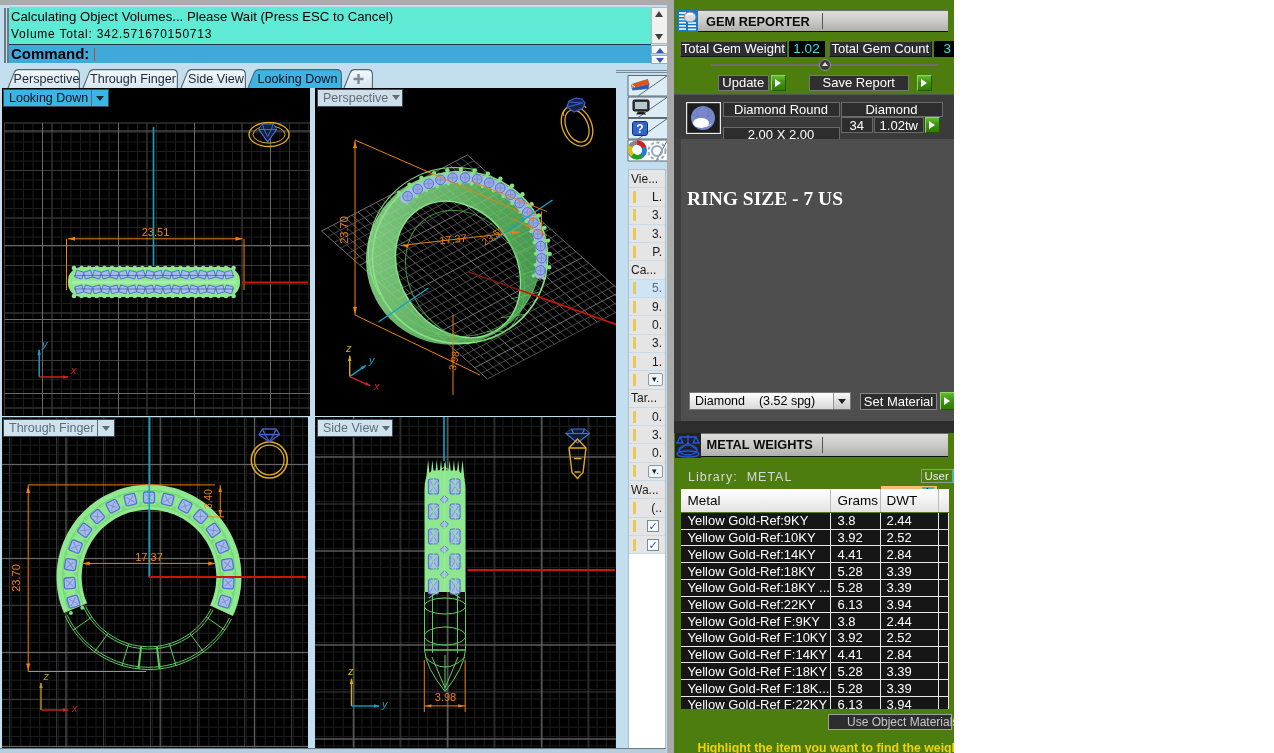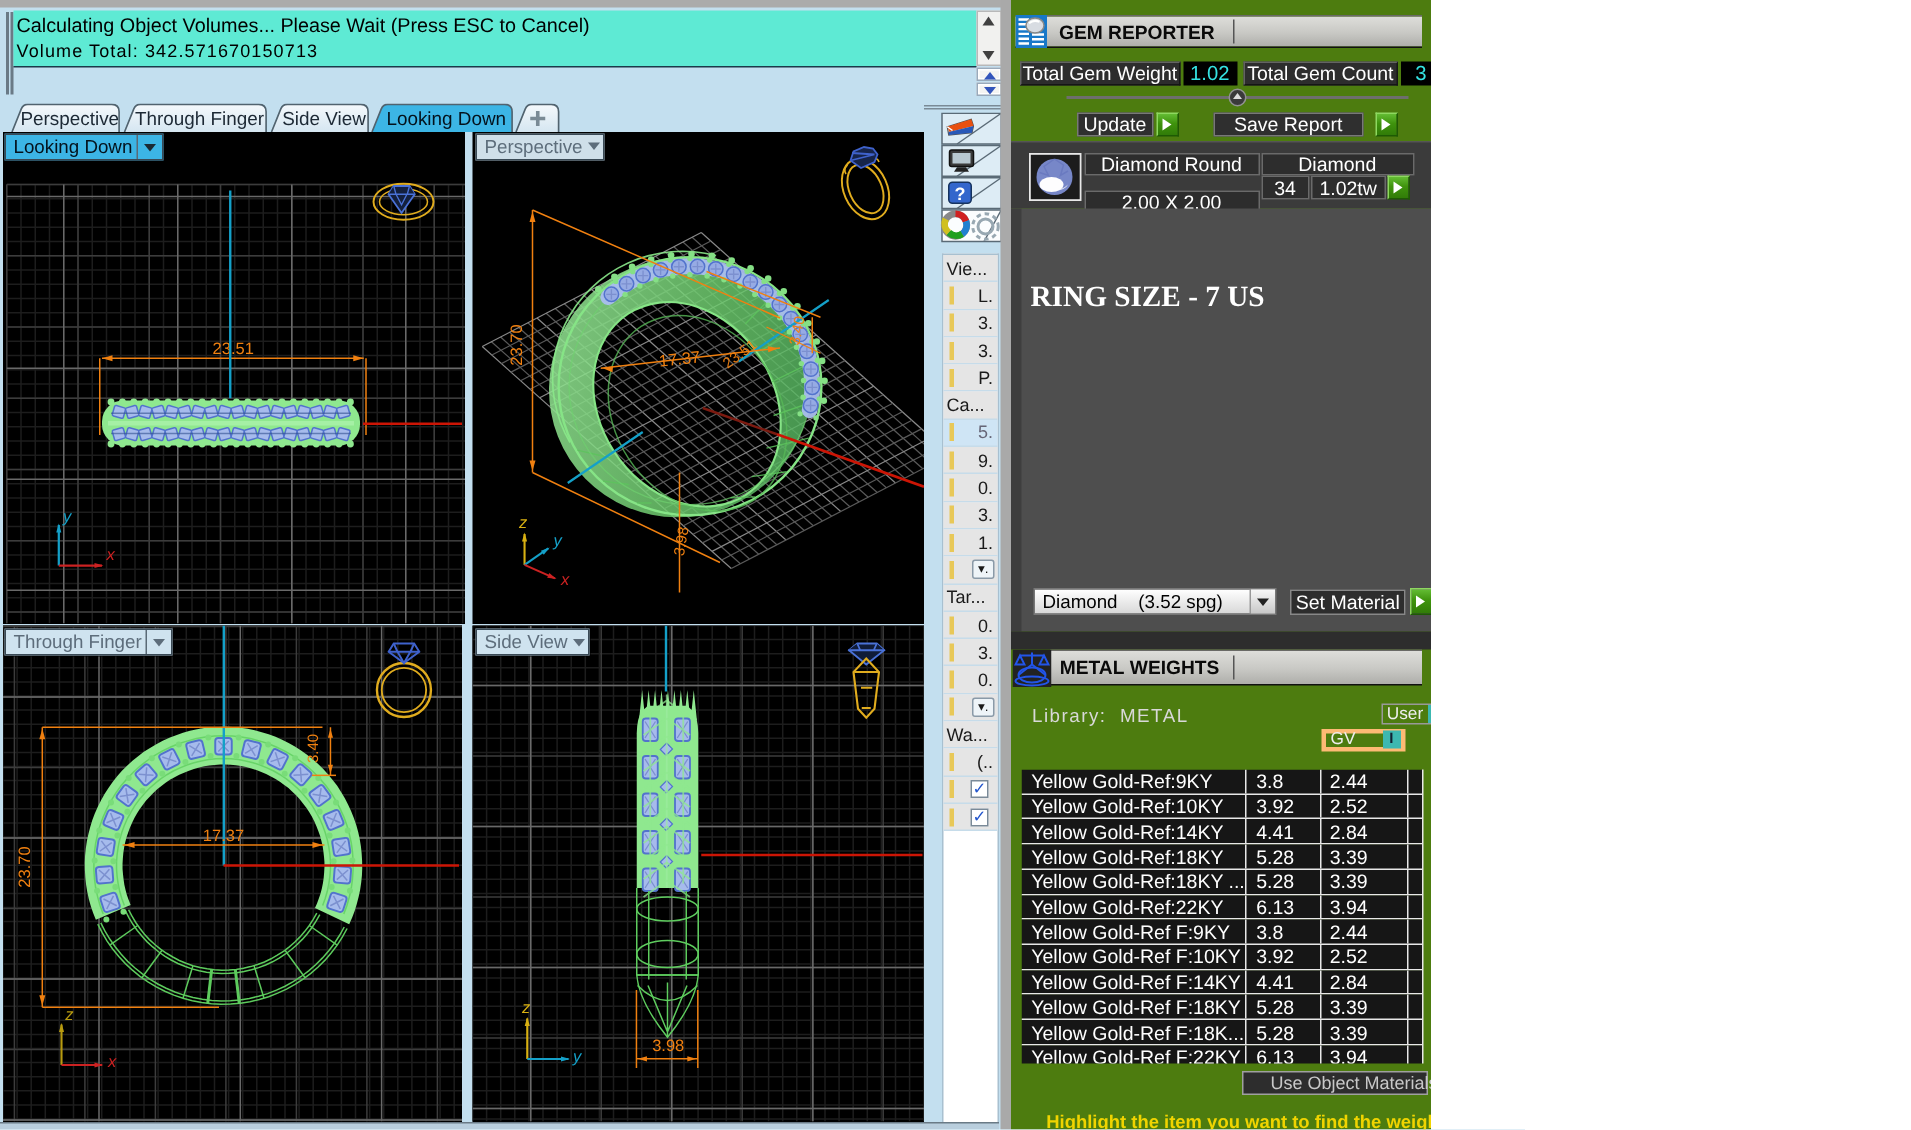--- a/index.html
+++ b/index.html
@@ -21,20 +21,21 @@
 .mc3{width:58px;padding-left:6px;border-right:1.4px solid #e8e8e8;display:flex;align-items:center}
 .mc4{flex:1}
 .srow{height:18.3px;border-bottom:1px solid #c6dcea;font-size:12px;color:#1a1a1a;display:flex;align-items:center;position:relative;background:#e5e5e5}
 </style></head><body>
 <div id="left">
     <div class="abs" style="left:0;top:0;width:674px;height:4.5px;background:#ababab"></div>
     <div class="abs" style="left:4px;top:8px;width:1.5px;height:55px;background:#6a7a86"></div>
     <div class="abs" style="left:7px;top:8px;width:1.5px;height:55px;background:#6a7a86"></div>
     <div class="abs" style="left:9px;top:7px;width:642px;height:36.5px;background:#5eead4;color:#000;font-size:13.2px;line-height:17.4px;padding:1px 0 0 2px">Calculating Object Volumes... Please Wait (Press ESC to Cancel)<br><span style="font-size:12px;letter-spacing:0.75px">Volume Total: 342.571670150713</span></div>
     <div class="abs" style="left:9px;top:43.5px;width:642px;height:1.5px;background:#1a3a4a"></div>
+    <div class="abs" style="left:9px;top:45px;width:642px;height:18px;background:#3fa9da;color:#000;font-size:15px;font-weight:bold;padding:0 0 0 2px">Command: <span style="display:inline-block;width:1.5px;height:13px;background:#c05010;vertical-align:-2px"></span></div>
     <div class="abs" style="left:651px;top:7px;width:16.5px;height:36.5px;background:#f1f1ef;border:1px solid #b8b8b8">
       <div style="position:absolute;top:3px;left:3.2px;width:0;height:0;border-left:4.5px solid transparent;border-right:4.5px solid transparent;border-bottom:6px solid #404040"></div>
       <div style="position:absolute;bottom:3px;left:3.2px;width:0;height:0;border-left:4.5px solid transparent;border-right:4.5px solid transparent;border-top:6px solid #404040"></div>
     </div>
     <div class="abs" style="left:651px;top:45px;width:16.5px;height:9px;background:#f4f4f2;border:1px solid #9ab;box-shadow:inset 0 0 0 1px #fff">
       <div style="position:absolute;top:2px;left:3.8px;width:0;height:0;border-left:4px solid transparent;border-right:4px solid transparent;border-bottom:5px solid #3355bb"></div>
     </div>
     <div class="abs" style="left:651px;top:54.5px;width:16.5px;height:9px;background:#f4f4f2;border:1px solid #9ab;box-shadow:inset 0 0 0 1px #fff">
       <div style="position:absolute;top:2px;left:3.8px;width:0;height:0;border-left:4px solid transparent;border-right:4px solid transparent;border-top:5px solid #3355bb"></div>
     </div>
@@ -794,20 +795,25 @@
     <div class="abs" style="left:148px;top:437px;width:1.4px;height:16px;background:#555"></div>
     <div class="abs" style="left:14px;top:469.5px;font-size:12.5px;color:#d8d8d8;letter-spacing:1px">Library:&nbsp; METAL</div>
     <div class="abs" style="left:207px;top:486px;width:56px;height:14.5px;border:3px solid #fdba74;display:flex;align-items:center">
 <span style="color:#eee;font-size:11.5px;margin-left:3px">GV</span>
 <span style="margin-left:auto;width:12px;height:12px;background:#3cb8b0;color:#123;font-size:10px;font-weight:bold;text-align:center;line-height:12px;margin-right:0.5px">I</span>
     </div>
     <div class="abs" style="left:246.5px;top:468.5px;width:40px;height:14.5px;border:1px solid #999;display:flex;align-items:center">
 <span style="color:#eee;font-size:11.5px;margin-left:3px">User</span>
 <span style="margin-left:auto;width:8px;height:12px;background:#3cb8b0"></span>
     </div>
+    <div class="abs" style="left:6.5px;top:489px;width:268px;height:22.5px;background:linear-gradient(#ffffff,#e4e4e4);color:#000;font-size:13.5px;display:flex;align-items:center">
+<span style="width:150px;padding-left:7px;border-right:1px solid #bbb;height:100%;display:flex;align-items:center">Metal</span>
+<span style="width:50px;padding-left:7px;border-right:1px solid #bbb;height:100%;display:flex;align-items:center">Grams</span>
+<span style="width:58px;padding-left:6px;border-right:1px solid #bbb;height:100%;display:flex;align-items:center">DWT</span>
+    </div>
     <div class="abs" style="left:6.5px;top:513px;width:268px;height:195.5px;overflow:hidden;border-right:1.4px solid #e8e8e8">
       <div class="mrow">
         <span class="mc1">Yellow Gold-Ref:9KY</span>
         <span class="mc2">3.8</span>
         <span class="mc3">2.44</span>
         <span class="mc4"></span>
       </div>
       <div class="mrow">
         <span class="mc1">Yellow Gold-Ref:10KY</span>
         <span class="mc2">3.92</span>

